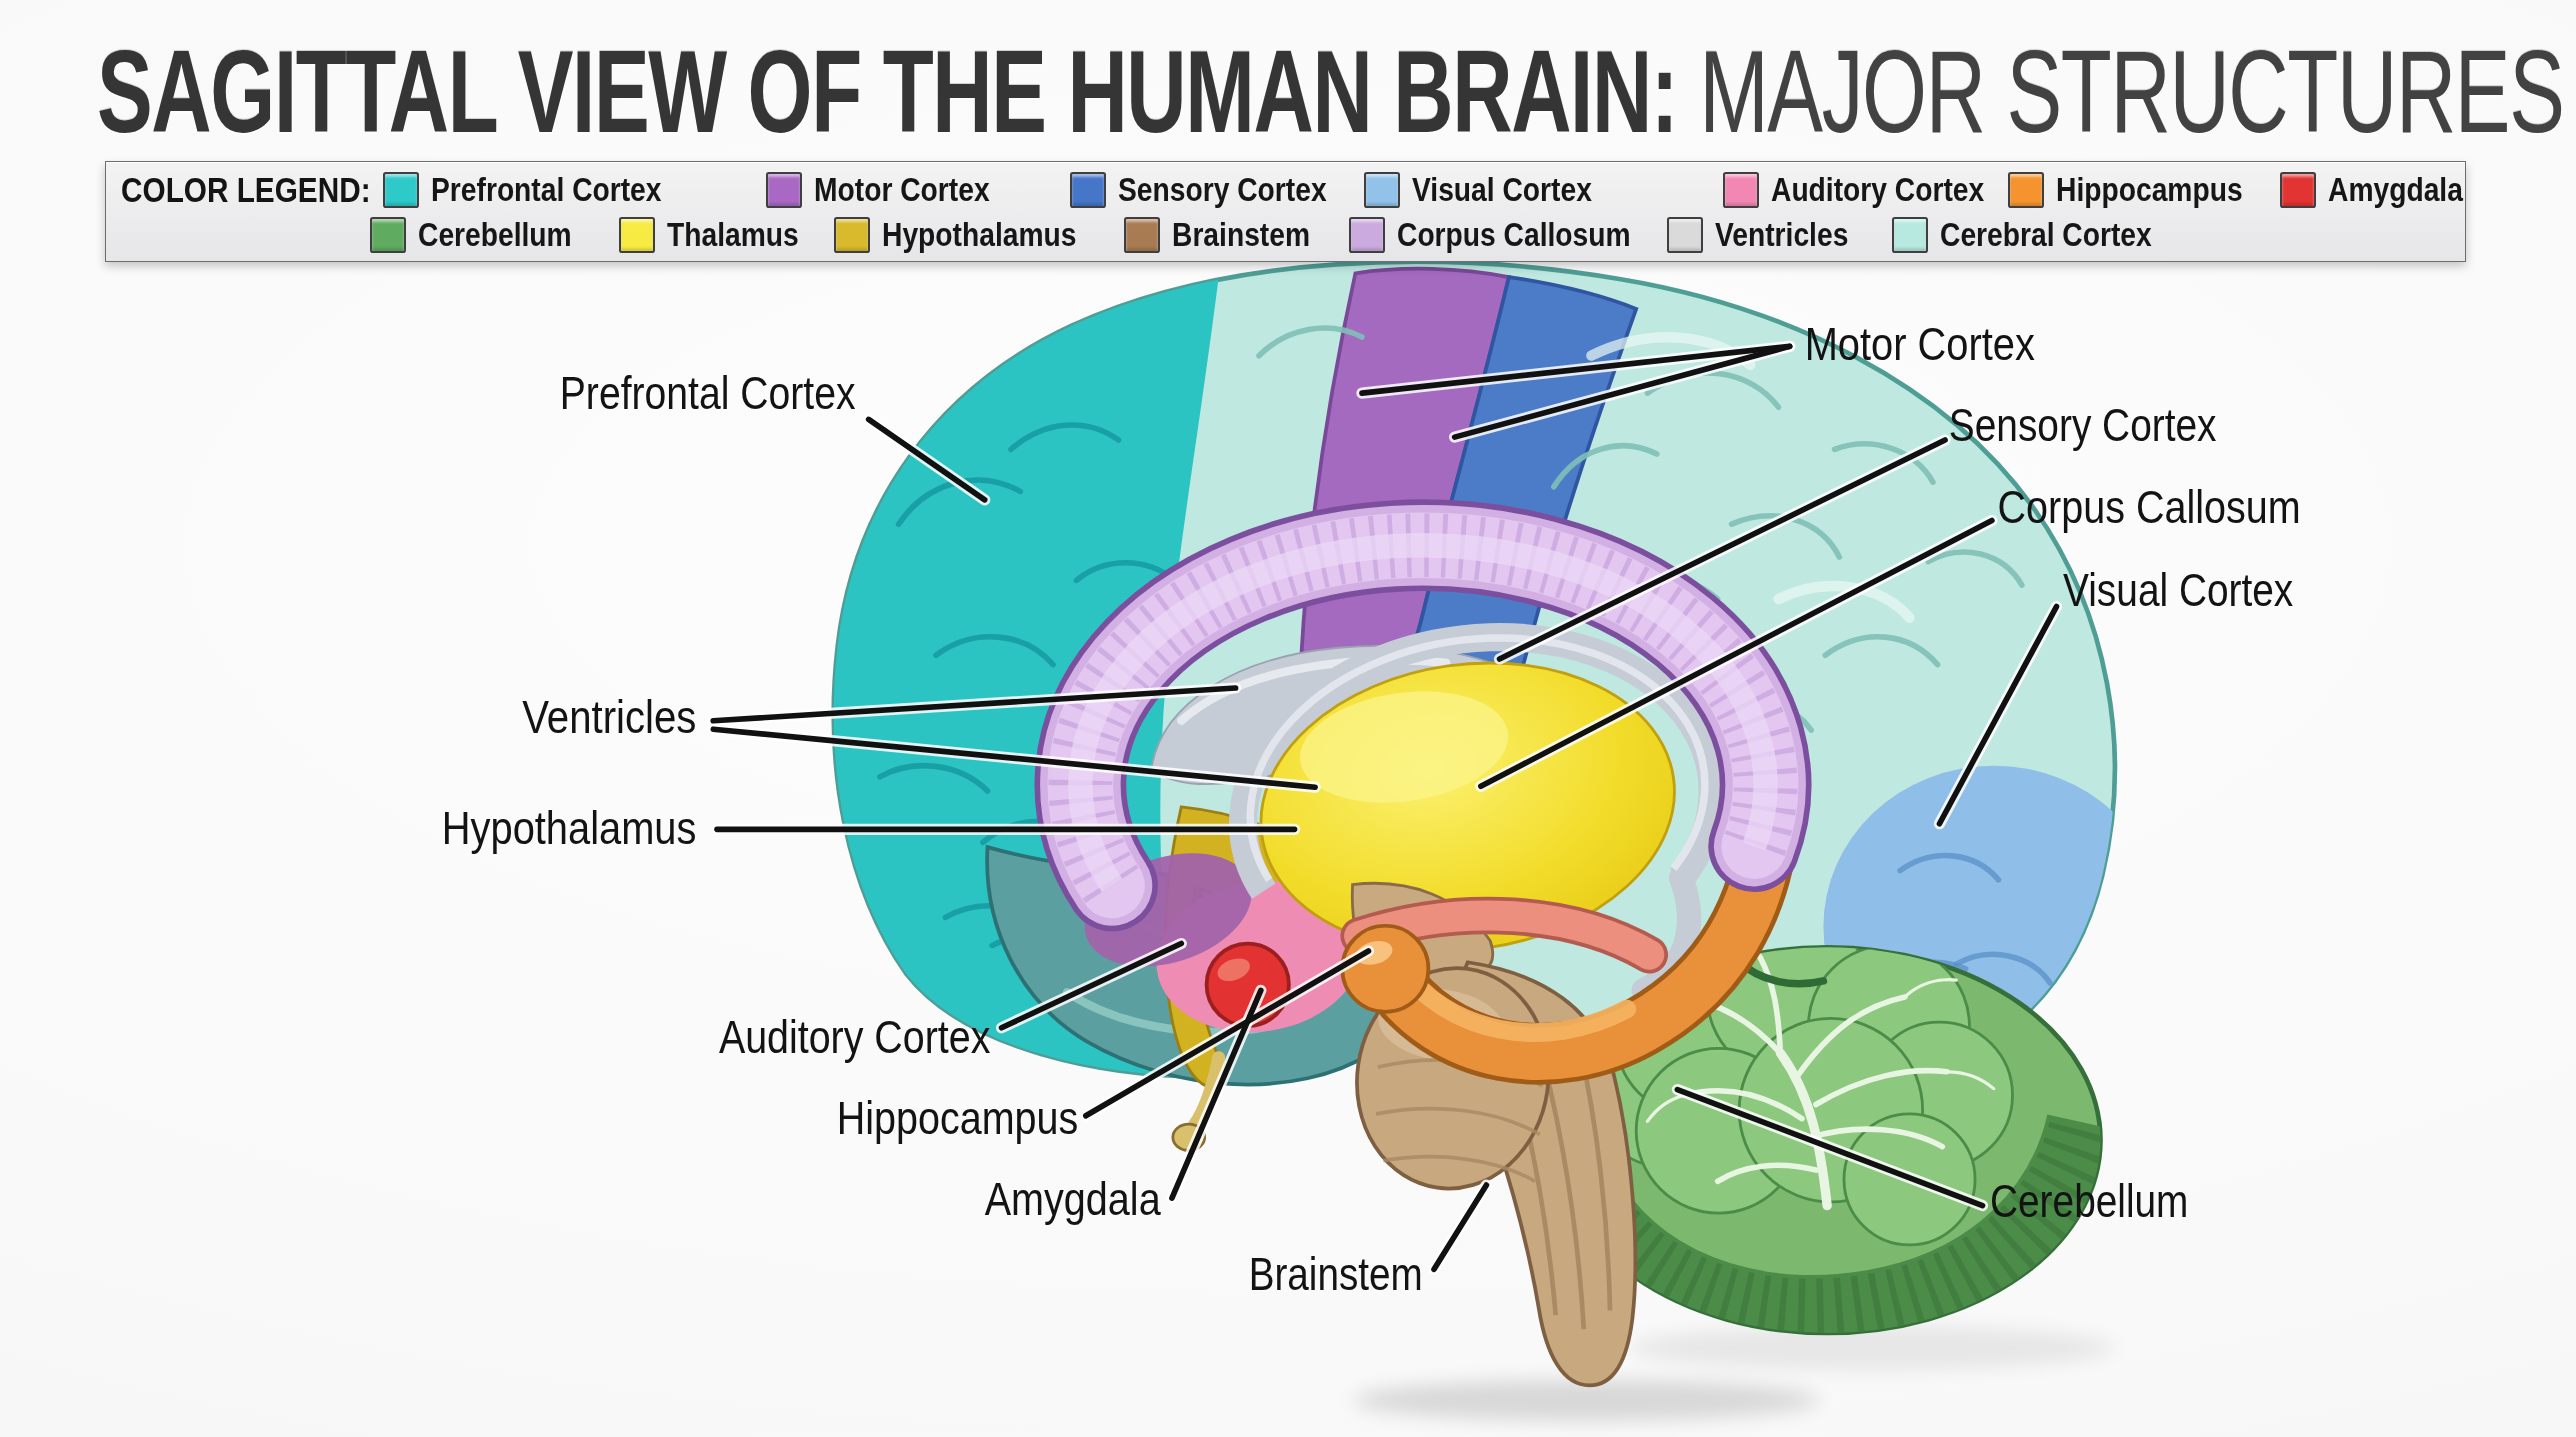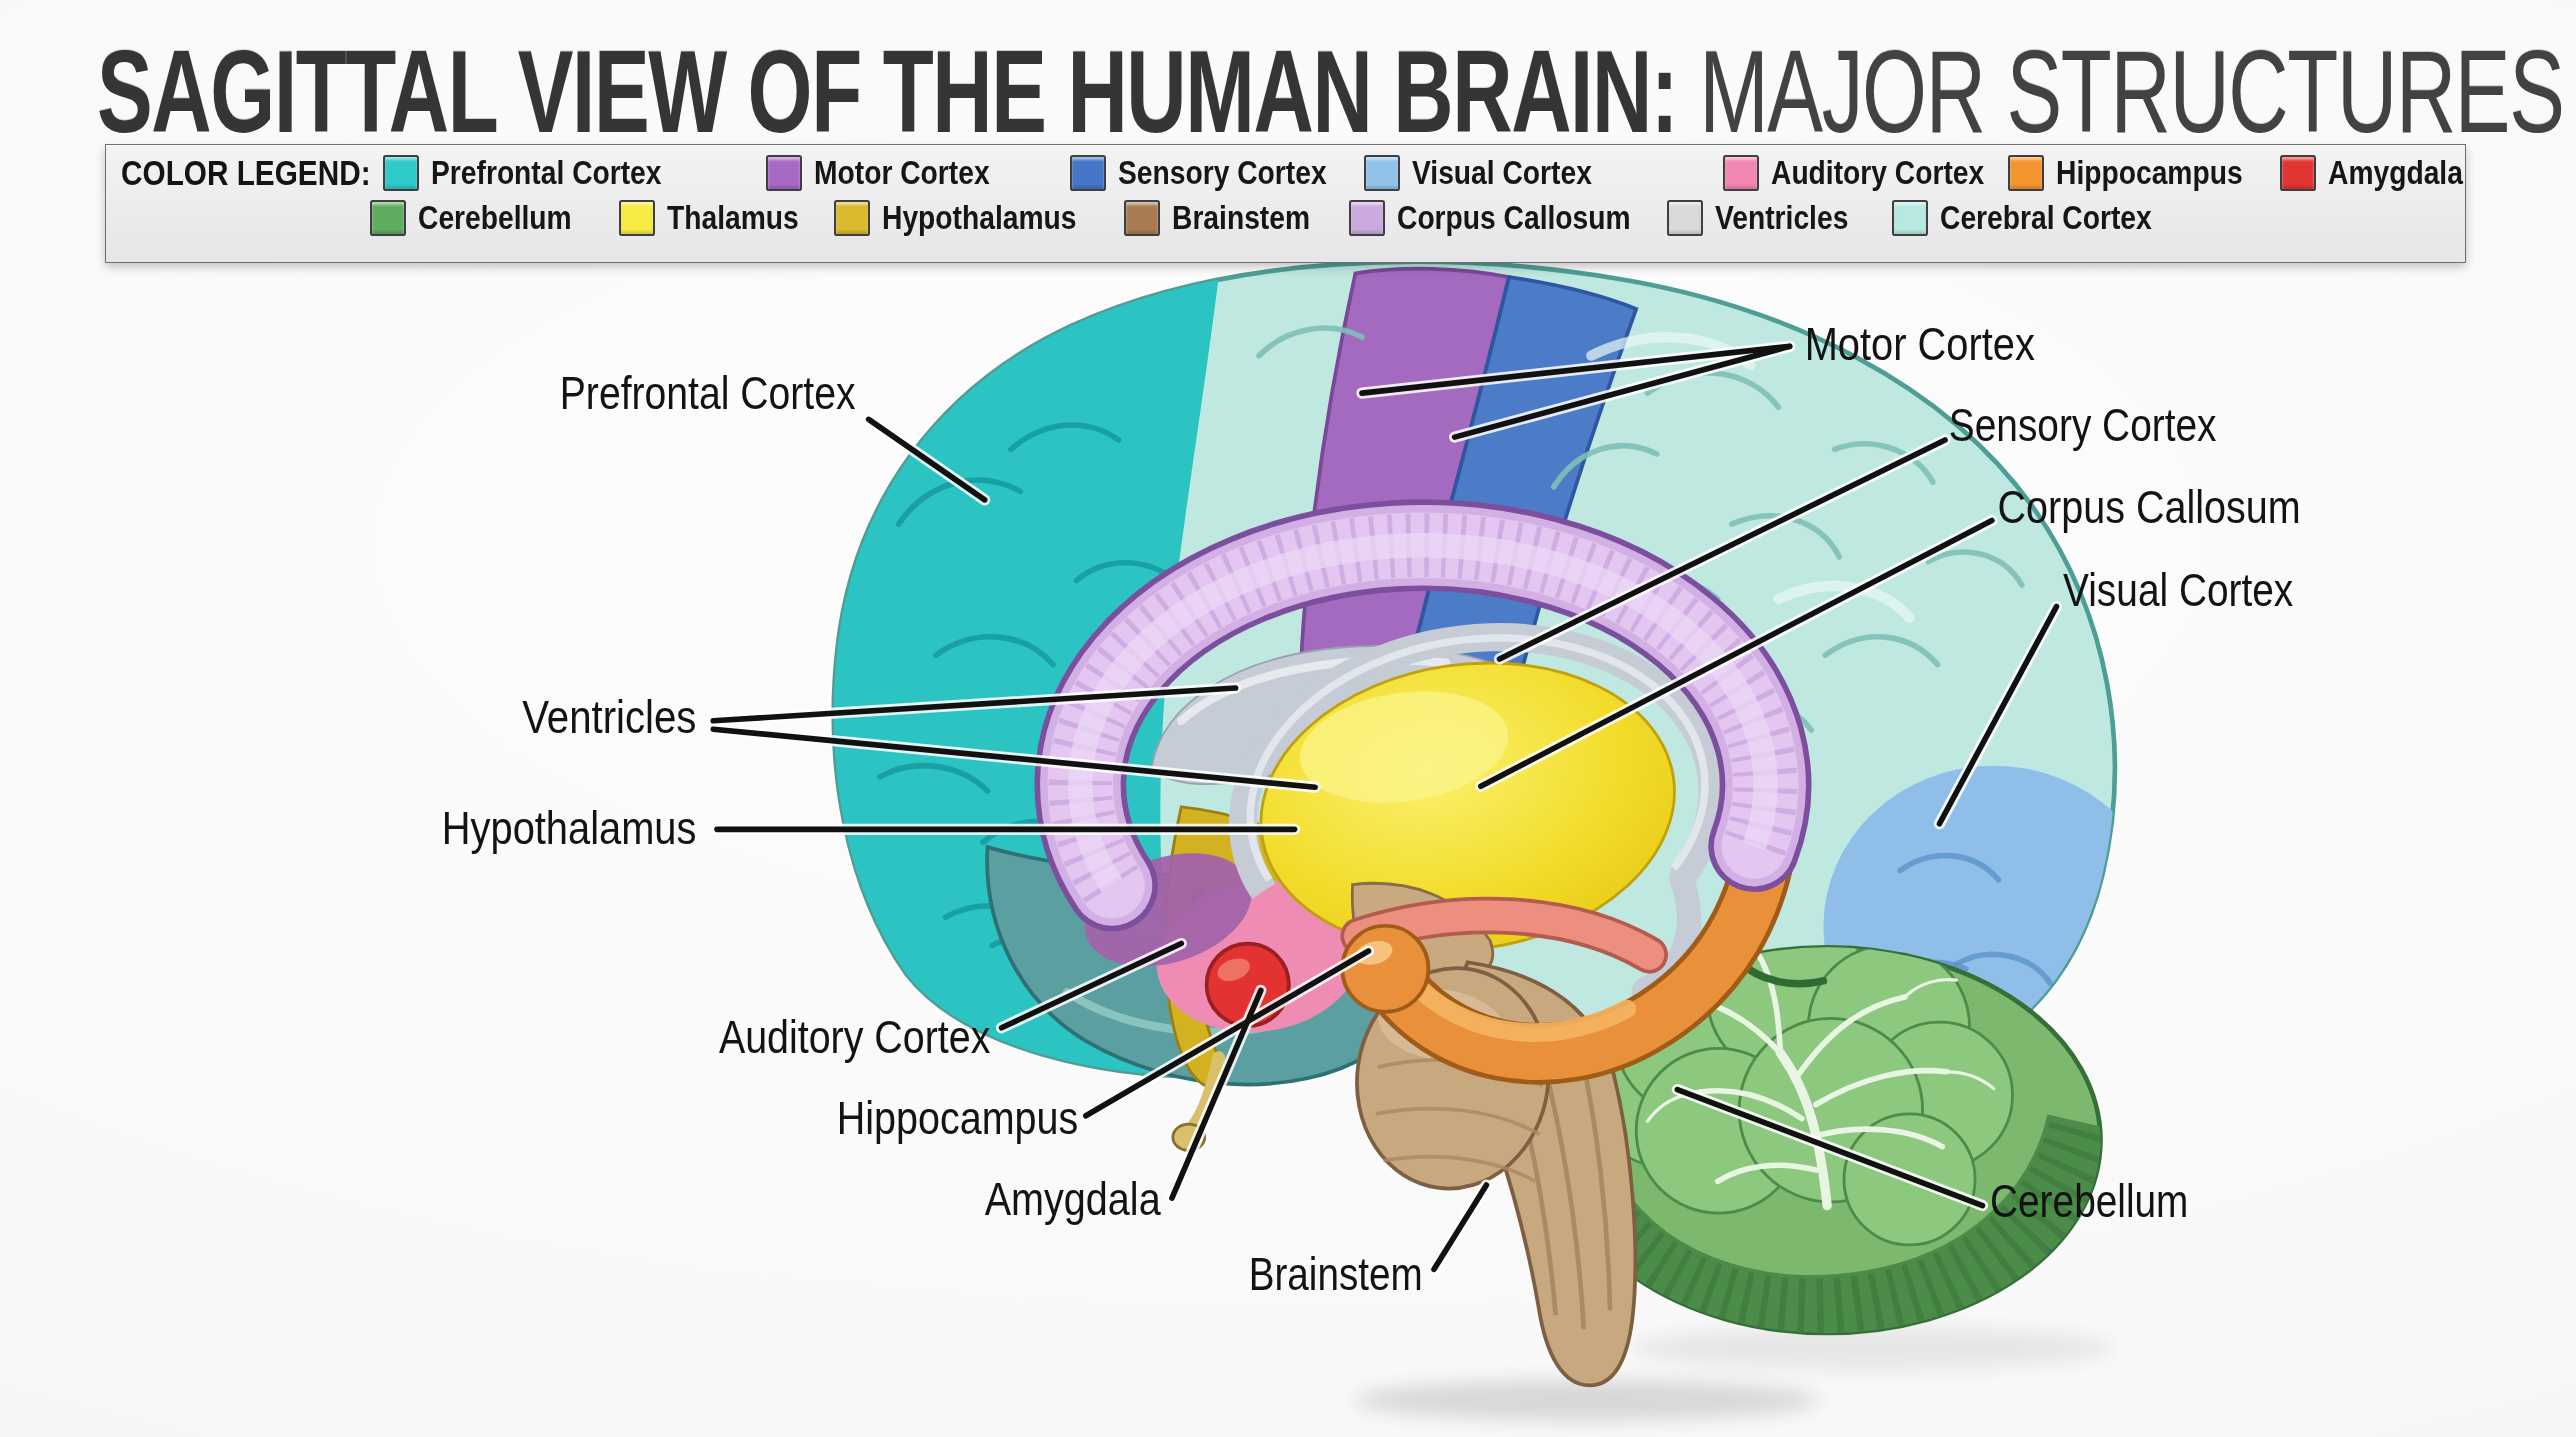--- a/index.html
+++ b/index.html
@@ -12,21 +12,21 @@
   .title{
     position:absolute; left:97px; top:24px; white-space:nowrap;
     transform:scaleX(.72); transform-origin:0 50%;
     font-size:116px; line-height:1.18; letter-spacing:-1.9px; color:#353535;
     text-shadow:0 1.9px 0.9px rgba(255,255,255,.55), 0 -0.9px 0.9px rgba(0,0,0,.18);
   }
   .title .t1{font-weight:700;}
   .title .t2{font-weight:400; color:#424242;}
   
   .legend{
-    position:absolute; left:105px; top:144px; width:2361px; height:119px;
+    position:absolute; left:105px; top:161px; width:2361px; height:101px;
     background:linear-gradient(#f3f3f4,#e6e6e8);
     border:1.9px solid #6d6d6d; box-sizing:border-box;
     box-shadow:0 4.7px 9.4px rgba(0,0,0,.22), inset 0 0.9px 0 #ffffff;
   }
   .legend .ltitle{
     position:absolute; left:15px; top:9.4px; height:37px; line-height:37px;
     font-size:35px; font-weight:700; color:#141414; white-space:nowrap;
     transform:scaleX(.85); transform-origin:0 50%;
   }
   .li{position:absolute; display:flex; align-items:center; height:37px; white-space:nowrap;}

